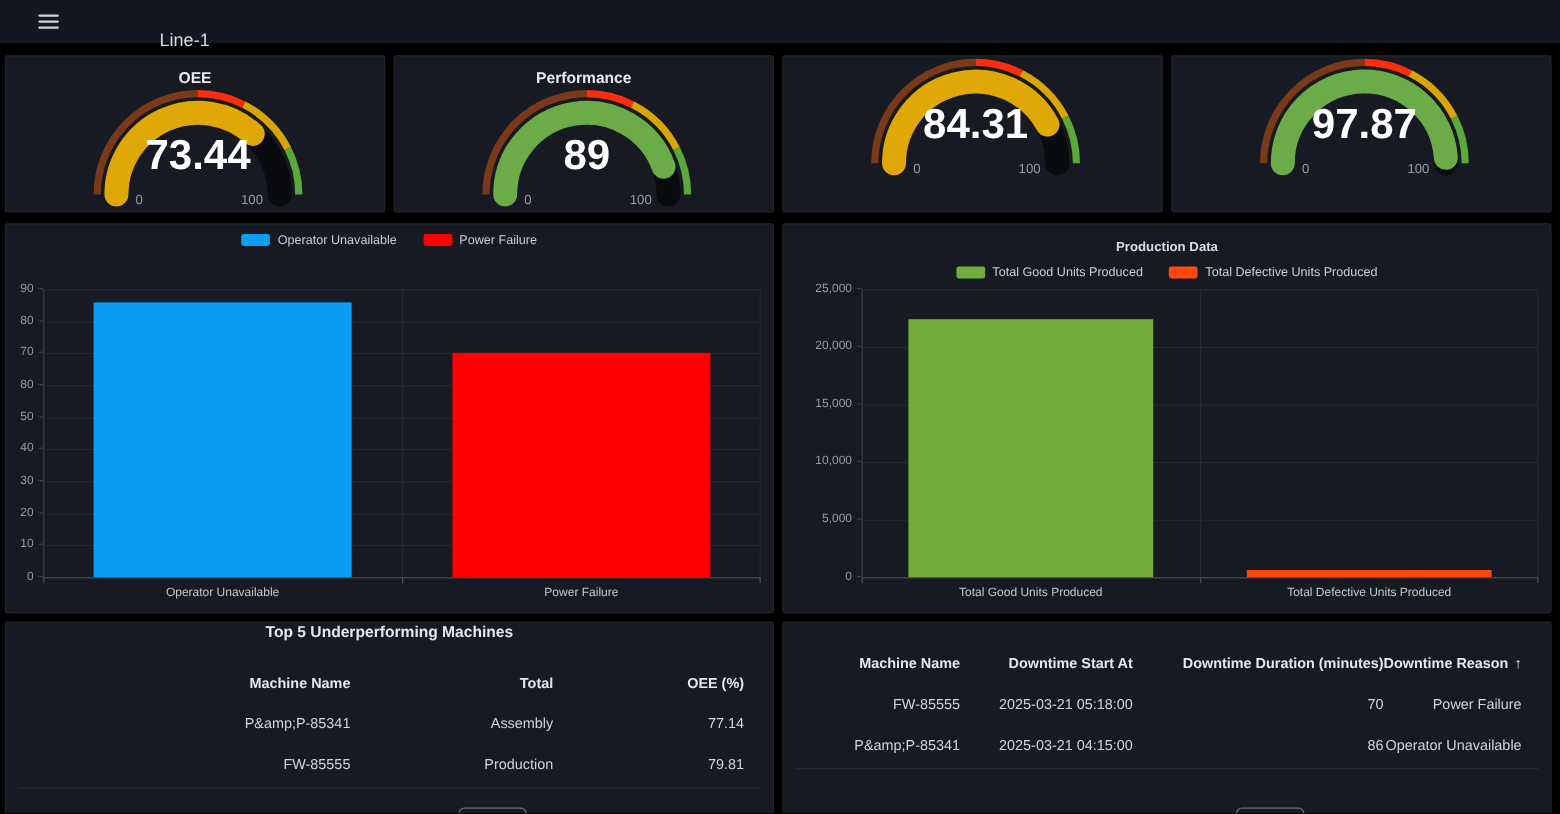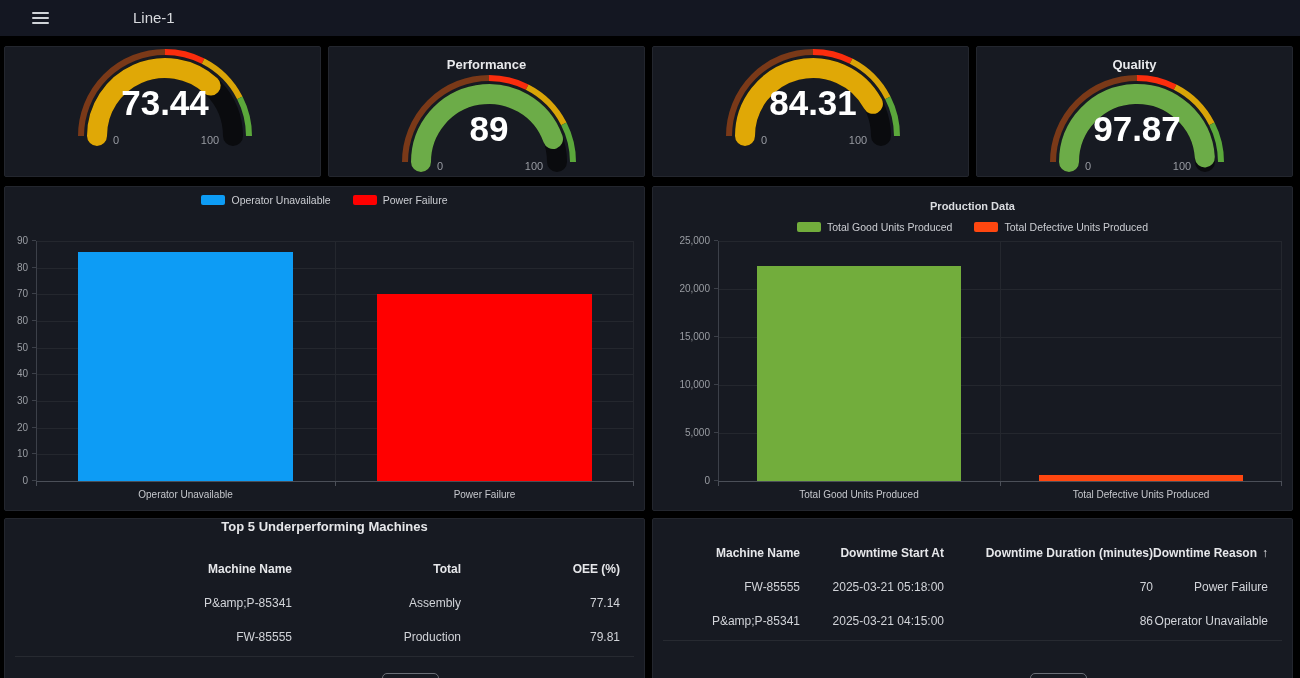--- a/index.html
+++ b/index.html
@@ -4,21 +4,21 @@
 <style>
   html,body{margin:0;padding:0;background:#000;}
   .page{position:relative;width:1300px;height:678px;background:#000;overflow:hidden;
         font-family:"Liberation Sans",sans-serif;}
 
   
   .topbar{position:absolute;top:0;left:0;right:0;height:36px;background:#141722;}
   .menu-btn{position:absolute;left:28px;top:8px;width:26px;height:20px;background:none;border:none;
             padding:2px 4px;cursor:pointer;display:flex;flex-direction:column;justify-content:center;gap:3px;}
   .menu-btn span{display:block;width:17px;height:2px;background:#d0d3d8;border-radius:1px;}
-  .nav-title{position:absolute;left:133px;top:0;line-height:36px;font-size:15px;font-weight:500;color:#d8dade;}
+  .nav-title{position:absolute;left:133px;top:16px;line-height:36px;font-size:15px;font-weight:500;color:#d8dade;}
 
   
   .panel{position:absolute;background:#171a22;border:1px solid #23262e;border-radius:2px;box-sizing:border-box;}
   .p-g1{left:4px;top:46px;width:317px;height:131px;}
   .p-g2{left:328px;top:46px;width:317px;height:131px;}
   .p-g3{left:652px;top:46px;width:317px;height:131px;}
   .p-g4{left:976px;top:46px;width:317px;height:131px;}
   .p-c1{left:4px;top:186px;width:641px;height:325px;}
   .p-c2{left:652px;top:186px;width:641px;height:325px;}
   .p-t1{left:4px;top:518px;width:641px;height:172px;}
@@ -68,20 +68,21 @@
   <header class="topbar">
     <button class="menu-btn">
       <span></span>
         <span></span>
         <span></span>
     </button>
     <div class="nav-title">Line-1</div>
   </header>
 
   <section class="panel p-g1">
+    <div class="gauge-title">OEE</div>
     <svg class="gauge" width="320" height="100" viewBox="0 0 320 100">
         <path d="M 76.00 85.00 A 84 84 0 0 1 160.00 1.00" stroke="#7a3918" stroke-width="6" fill="none"></path>
         <path d="M 160.00 1.00 A 84 84 0 0 1 198.14 10.16" stroke="#fb2d0d" stroke-width="6" fill="none"></path>
         <path d="M 198.14 10.16 A 84 84 0 0 1 234.84 46.86" stroke="#d9a407" stroke-width="6" fill="none"></path>
         <path d="M 234.84 46.86 A 84 84 0 0 1 244.00 85.00" stroke="#5ba83b" stroke-width="6" fill="none"></path>
         <path d="M 92.00 85.00 A 68 68 0 0 1 228.00 85.00" stroke="#0a0b0e" stroke-width="20" stroke-linecap="round" fill="none"></path>
         <path d="M 92.00 85.00 A 68 68 0 0 1 205.67 34.62" stroke="#e0a806" stroke-width="20" stroke-linecap="round" fill="none"></path>
         <text class="gval" x="160" y="64">73.44</text>
         <text class="gminmax" x="111" y="93">0</text>
         <text class="gminmax" x="205" y="93">100</text>
@@ -108,21 +109,20 @@
         <path d="M 198.14 10.16 A 84 84 0 0 1 234.84 46.86" stroke="#d9a407" stroke-width="6" fill="none"></path>
         <path d="M 234.84 46.86 A 84 84 0 0 1 244.00 85.00" stroke="#5ba83b" stroke-width="6" fill="none"></path>
         <path d="M 92.00 85.00 A 68 68 0 0 1 228.00 85.00" stroke="#0a0b0e" stroke-width="20" stroke-linecap="round" fill="none"></path>
         <path d="M 92.00 85.00 A 68 68 0 0 1 219.91 52.82" stroke="#e0a806" stroke-width="20" stroke-linecap="round" fill="none"></path>
         <text class="gval" x="160" y="64">84.31</text>
         <text class="gminmax" x="111" y="93">0</text>
         <text class="gminmax" x="205" y="93">100</text>
       </svg>
   </section>
   <section class="panel p-g4">
-    <div class="gauge-title">Quality</div>
     <svg class="gauge" width="320" height="100" viewBox="0 0 320 100">
         <path d="M 76.00 85.00 A 84 84 0 0 1 160.00 1.00" stroke="#7a3918" stroke-width="6" fill="none"></path>
         <path d="M 160.00 1.00 A 84 84 0 0 1 198.14 10.16" stroke="#fb2d0d" stroke-width="6" fill="none"></path>
         <path d="M 198.14 10.16 A 84 84 0 0 1 234.84 46.86" stroke="#d9a407" stroke-width="6" fill="none"></path>
         <path d="M 234.84 46.86 A 84 84 0 0 1 244.00 85.00" stroke="#5ba83b" stroke-width="6" fill="none"></path>
         <path d="M 92.00 85.00 A 68 68 0 0 1 228.00 85.00" stroke="#0a0b0e" stroke-width="20" stroke-linecap="round" fill="none"></path>
         <path d="M 92.00 85.00 A 68 68 0 0 1 227.85 80.45" stroke="#6cac48" stroke-width="20" stroke-linecap="round" fill="none"></path>
         <text class="gval" x="160" y="64">97.87</text>
         <text class="gminmax" x="111" y="93">0</text>
         <text class="gminmax" x="205" y="93">100</text>

